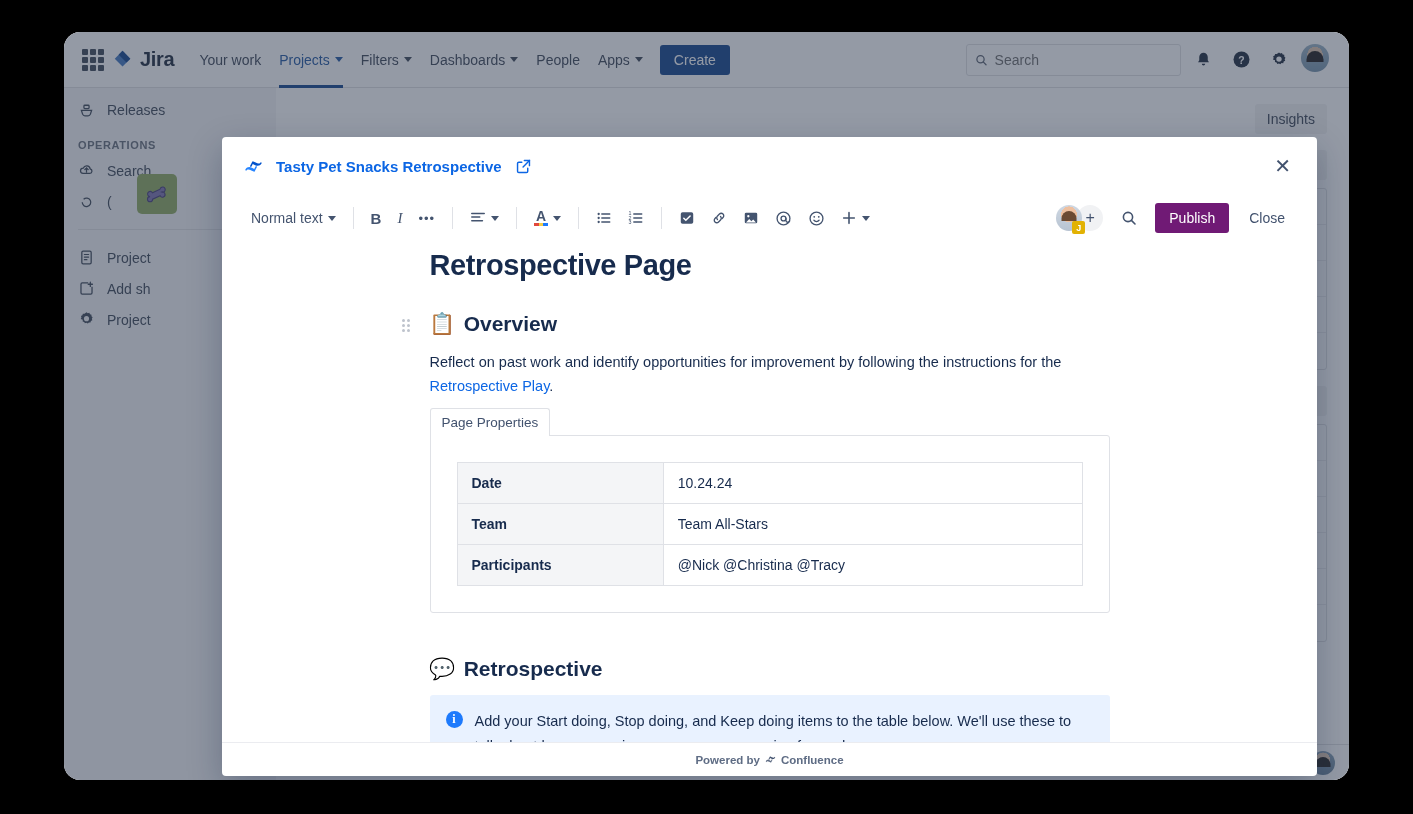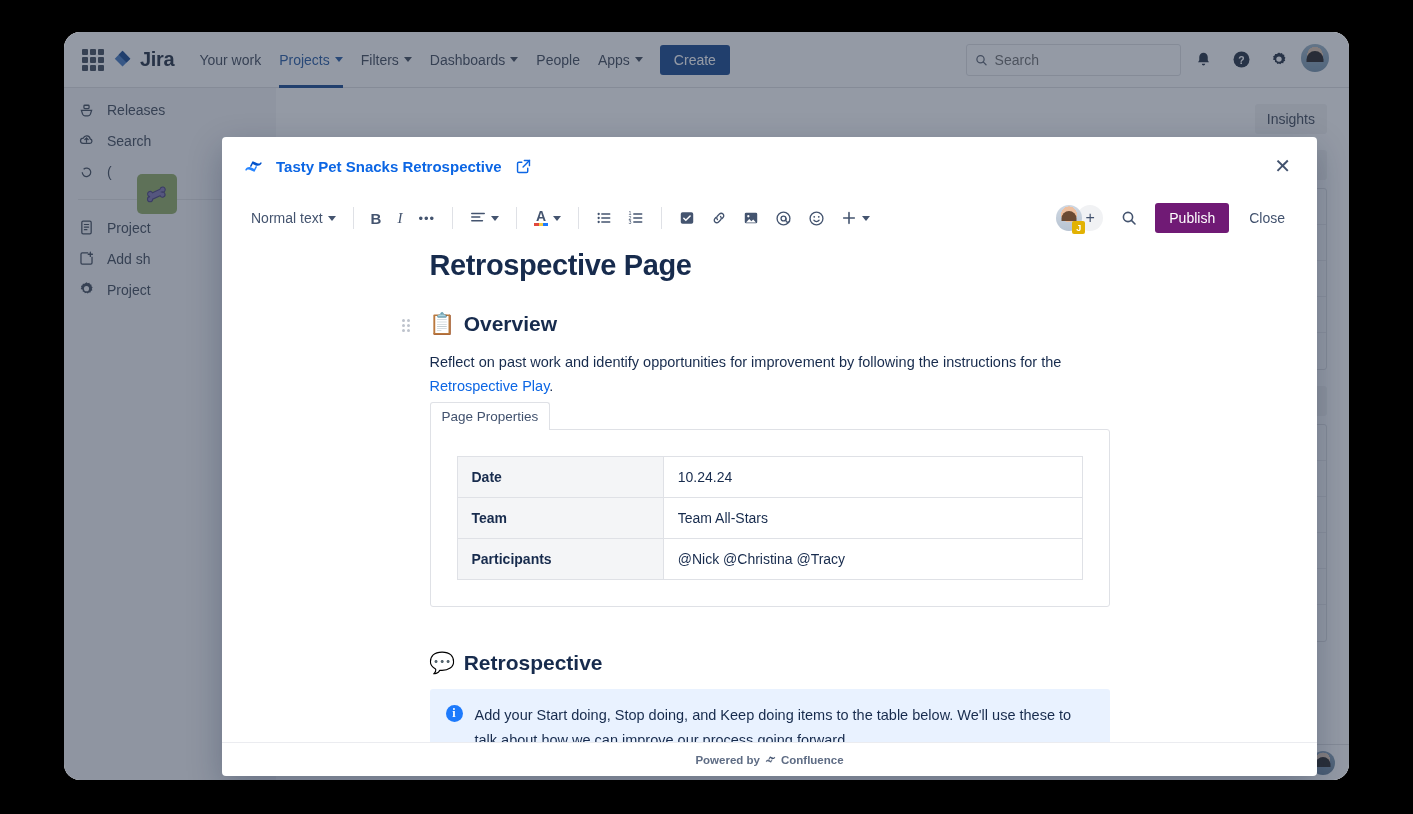--- a/index.html
+++ b/index.html
@@ -131,21 +131,21 @@
 
   .doc { flex:1; overflow:hidden; padding:0 22px; position:relative; }
   .doc-inner { max-width:680px; margin:0 auto; padding-top:8px;}
   .doc-title { font-size:29px; font-weight:700; color:#172b4d; letter-spacing:-.4px; margin-bottom:30px; }
   .h2 { font-size:21px; font-weight:700; color:#172b4d; display:flex; align-items:center; gap:8px; position:relative;}
   .grip { position:absolute; left:-28px; top:7px; width:8px; height:13px; display:grid;
     grid-template-columns:1fr 1fr; gap:2px 2px; opacity:.55;}
   .grip i { width:3px;height:3px;border-radius:50%;background:#8993a4; }
   .para { font-size:14.5px; color:#172b4d; line-height:24px; margin-top:14px; }
   .para a { color:#0c66e4; text-decoration:none; }
-  .pp-tab { display:inline-block; margin-top:4px; border:1px solid #dfe1e6; border-radius:3px 3px 0 0;
+  .pp-tab { display:inline-block; margin-top:10px; border:1px solid #dfe1e6; border-radius:3px 3px 0 0;
     border-bottom:none; padding:6px 11px; font-size:13.5px; color:#42526e; background:#fff; position:relative; z-index:2;}
   .pp-box { border:1px solid #dfe1e6; border-radius:0 3px 3px 3px; margin-top:-1px; padding:26px; background:#fff;}
   table.pp { width:100%; border-collapse:collapse; }
   table.pp td { border:1px solid #dfe1e6; padding:12px 14px; font-size:14px; color:#172b4d; }
   table.pp td.k { background:#f4f5f7; font-weight:700; width:33%; }
   .panel-info { background:#e9f2ff; border-radius:3px; padding:14px 16px; display:flex; gap:12px; margin-top:14px;}
   .info-ic { width:17px;height:17px;border-radius:50%;background:#1d7afc;color:#fff;font-size:12px;font-weight:700;
     display:flex;align-items:center;justify-content:center;flex-shrink:0;margin-top:2px;font-family:"Liberation Serif",serif;}
   .panel-info p { font-size:14.5px; color:#172b4d; line-height:25px; }
   .modal-foot { height:34px; border-top:1px solid #ebecf0; display:flex; align-items:center; justify-content:center;
@@ -236,20 +236,21 @@
     <div class="body-wrap">
       <div class="sidebar">
         <div class="side-row">
           <svg width="17" height="17" viewBox="0 0 20 20">
             <path d="M4 11h12l-1.4 4.4a3 3 0 0 1-2.8 2H8.2a3 3 0 0 1-2.8-2z" fill="none" stroke="#42526e" stroke-width="1.5"></path>
             <rect x="7" y="5" width="6" height="4" rx="1" fill="none" stroke="#42526e" stroke-width="1.5"></rect>
           </svg>
           <span class="side-label">Releases</span>
         </div>
 
+        <div class="side-section">OPERATIONS</div>
 
         <div class="side-row">
           <svg width="17" height="17" viewBox="0 0 20 20">
             <path d="M6 13.5a3.2 3.2 0 0 1 .3-6.4 4.2 4.2 0 0 1 8 .9 2.8 2.8 0 0 1-.4 5.5z" fill="none" stroke="#42526e" stroke-width="1.5"></path>
             <path d="M10 12V7M8 9l2-2 2 2" fill="none" stroke="#42526e" stroke-width="1.5" stroke-linecap="round"></path>
           </svg>
           <span class="side-label">Search</span>
         </div>
         <div class="side-row">
           <svg width="17" height="17" viewBox="0 0 20 20">

